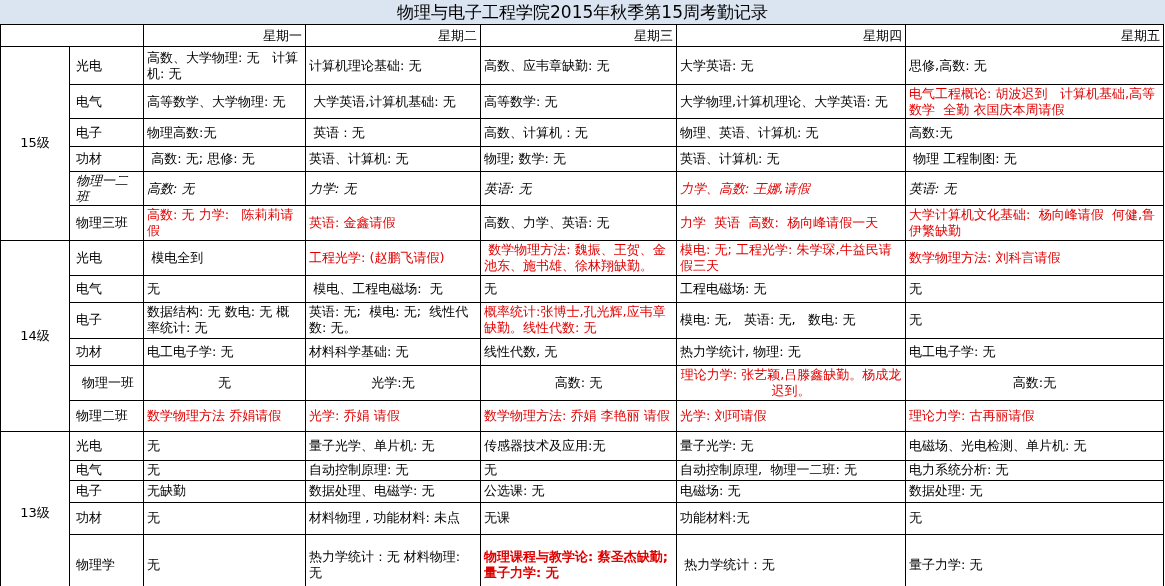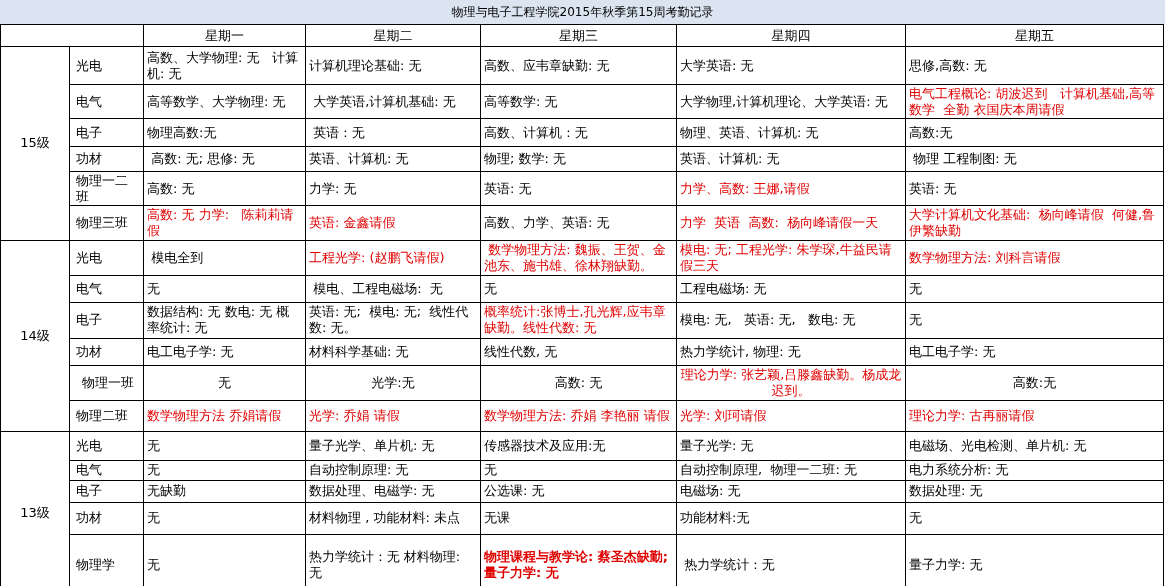--- a/index.html
+++ b/index.html
@@ -2,33 +2,33 @@
 <html style="--header-bg: #dbe5f1; --alert-red: #e00000;"><head>
 <meta charset="utf-8">
 <style>
   * { box-sizing: border-box; }
   html, body { margin: 0; padding: 0; background: #ffffff; }
   body { font-family: "DejaVu Sans", "Liberation Sans", sans-serif; }
   .page { width: 1165px; height: 586px; overflow: hidden; background: #ffffff; }
   .title-bar {
     width: 1165px; height: 24px;
     background: var(--header-bg, #dbe5f1);
-    color: #000; font-size: 12px; line-height: 24px;
+    color: #000; font-size: 17px; line-height: 24px;
     text-align: center;
   }
   table.att { border-collapse: collapse; table-layout: fixed; width: 1163px; }
   .att th, .att td {
     border: 1px solid #000;
     font-size: 13px; font-weight: normal; color: #000;
     padding: 1px 3px; vertical-align: middle;
     overflow: hidden; white-space: pre-wrap; word-break: break-all;
     line-height: 1.2;
   }
   .att thead tr { height: 22px; }
-  .att th { text-align: center; }
+  .att th { text-align: right; }
   td.grade { text-align: center; padding: 0; }
   td.major { padding-left: 6px; }
   td.red { color: var(--alert-red, #e00000); }
   td.bold { font-weight: bold; }
 </style>
 </head>
 <body>
 
 <div class="page">
   <div class="title-bar">物理与电子工程学院2015年秋季第15周考勤记录</div>
@@ -80,21 +80,21 @@
           <td class="cell">高数:无</td>
         </tr>
         <tr style="height: 25px;">
           <td class="major">功材</td>
           <td class="cell"> 高数: 无; 思修: 无</td>
           <td class="cell">英语、计算机: 无</td>
           <td class="cell">物理; 数学: 无</td>
           <td class="cell">英语、计算机: 无</td>
           <td class="cell"> 物理 工程制图: 无</td>
         </tr>
-        <tr style="height: 24px;">
+        <tr style="height: 24px; font-style: italic;">
           <td class="major">物理一二班</td>
           <td class="cell">高数: 无</td>
           <td class="cell">力学: 无</td>
           <td class="cell">英语: 无</td>
           <td class="cell red">力学、高数: 王娜,请假</td>
           <td class="cell">英语: 无</td>
         </tr>
         <tr style="height: 34px;">
           <td class="major">物理三班</td>
           <td class="cell red">高数: 无 力学:   陈莉莉请假</td>

